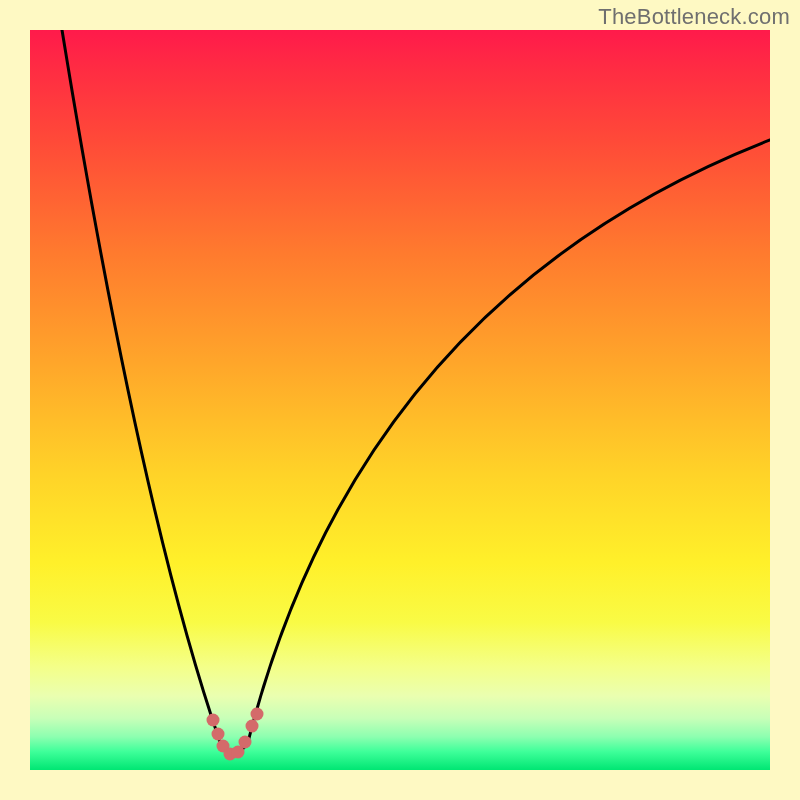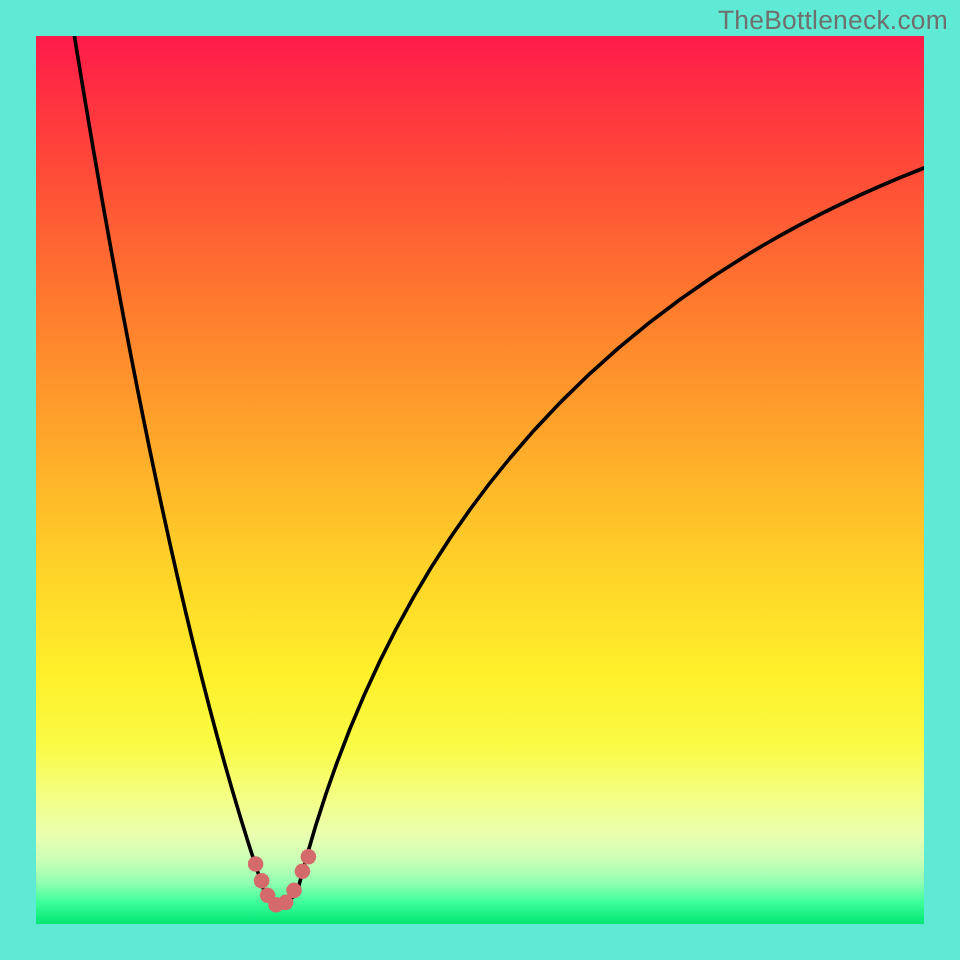--- a/index.html
+++ b/index.html
@@ -10,21 +10,21 @@
     background: #000;
     position: relative;
     font-family: Arial, Helvetica, sans-serif;
   }
   .frame {
     position: absolute;
     top: 0;
     left: 0;
     width: 800px;
     height: 800px;
-    background: #5eead4;
+    background: #fef9c3;
   }
   .plot-area {
     position: absolute;
     top: 30px;
     left: 30px;
     width: 740px;
     height: 740px;
     overflow: hidden;
   }
   .watermark {

